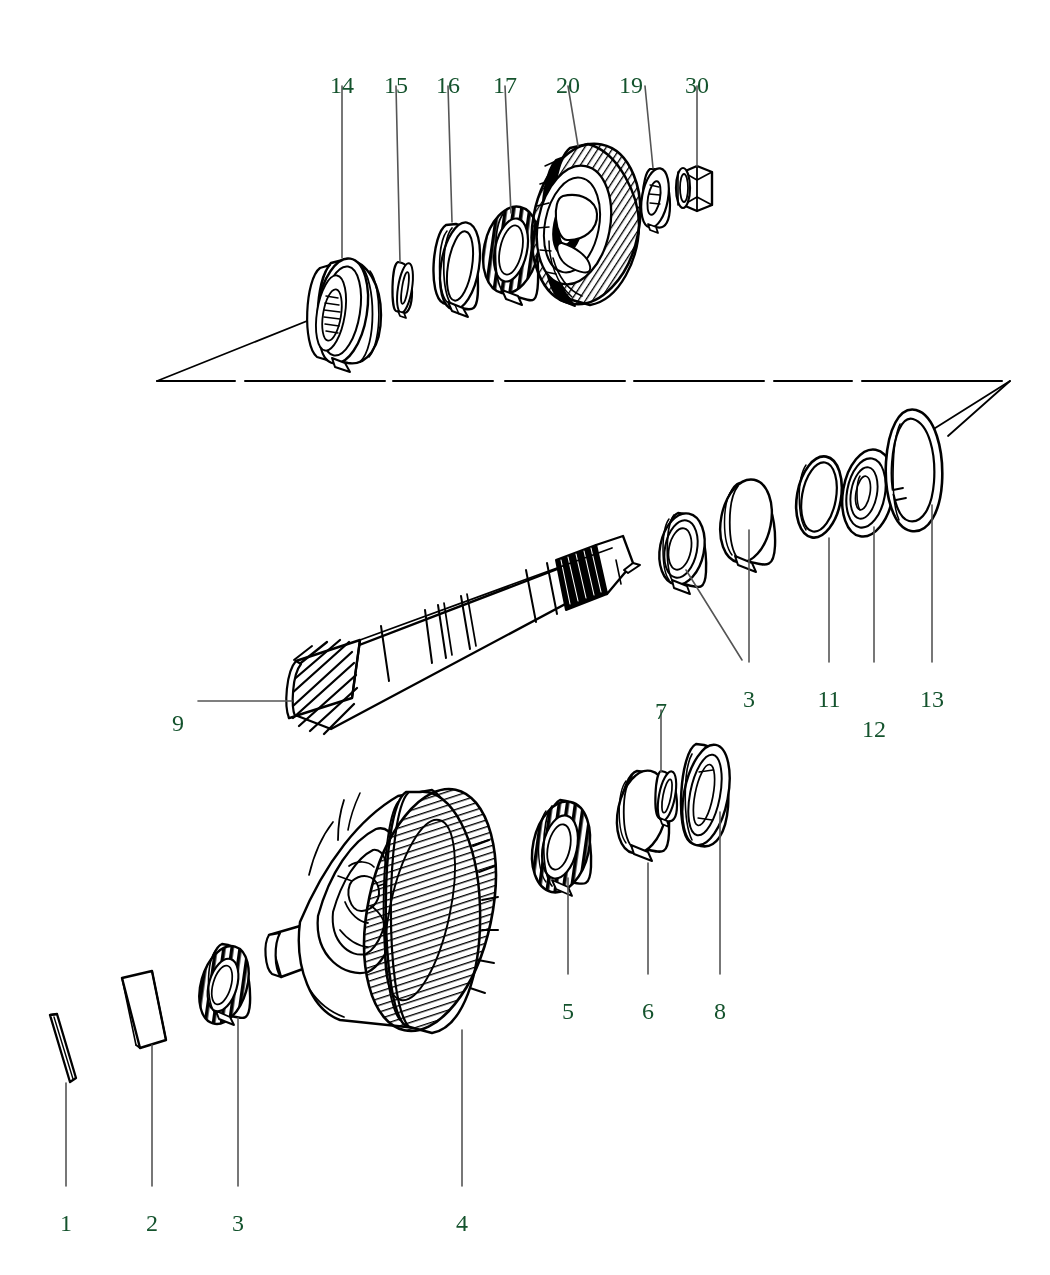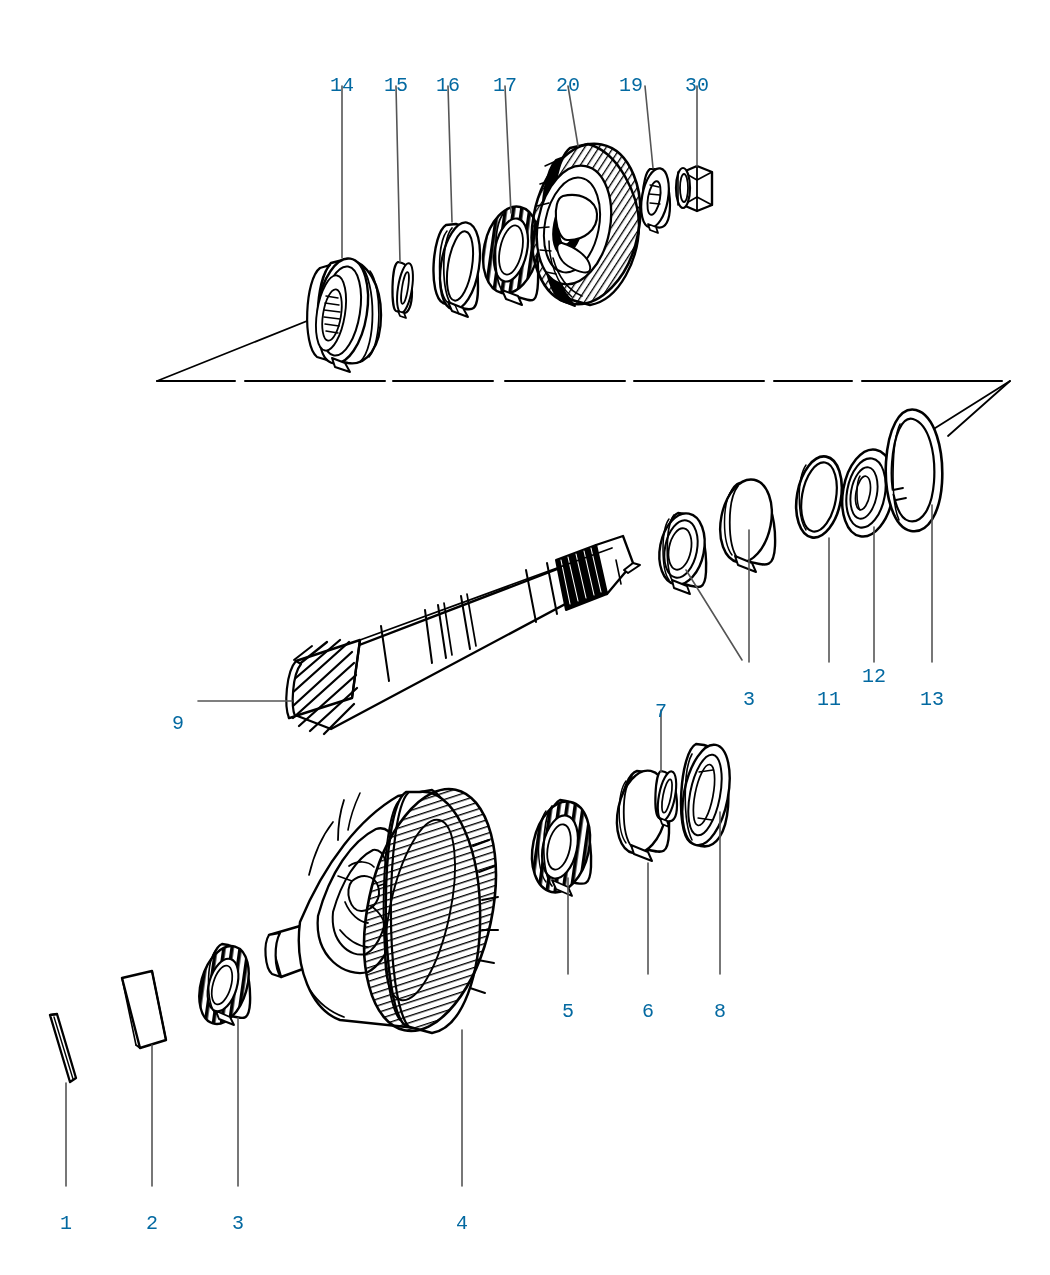--- a/index.html
+++ b/index.html
@@ -8,24 +8,24 @@
     width:1050px;height:1275px;
     font-family:"Liberation Sans", sans-serif;
     color:#000;
     overflow:hidden;
     position:relative;
   }
   #diagram-root{position:relative;width:1050px;height:1275px;background:#fff;}
   svg#parts-svg{position:absolute;left:0;top:0;width:1050px;height:1275px;display:block;}
   .callout-label{
     position:absolute;
-    font-family:Liberation Mono, monospace;
-    font-size:20px;
+    font-family:Liberation Serif, serif;
+    font-size:24px;
     line-height:27px;
-    color:#0369a1;
+    color:#14532d;
     letter-spacing:0px;
     white-space:nowrap;
     transform:translateX(-50%);
     user-select:none;
   }
 </style>
 </head>
 <body>
 
 <div id="diagram-root">
@@ -434,21 +434,21 @@
       <div class="callout-label" style="left: 152px; top: 1210px;">2</div>
       <div class="callout-label" style="left: 238px; top: 1210px;">3</div>
       <div class="callout-label" style="left: 462px; top: 1210px;">4</div>
       <div class="callout-label" style="left: 568px; top: 998px;">5</div>
       <div class="callout-label" style="left: 648px; top: 998px;">6</div>
       <div class="callout-label" style="left: 661px; top: 698px;">7</div>
       <div class="callout-label" style="left: 720px; top: 998px;">8</div>
       <div class="callout-label" style="left: 178px; top: 710px;">9</div>
       <div class="callout-label" style="left: 749px; top: 686px;">3</div>
       <div class="callout-label" style="left: 829px; top: 686px;">11</div>
-      <div class="callout-label" style="left: 874px; top: 663px;">12</div>
+      <div class="callout-label" style="left: 874px; top: 716px;">12</div>
       <div class="callout-label" style="left: 932px; top: 686px;">13</div>
       <div class="callout-label" style="left: 342px; top: 72px;">14</div>
       <div class="callout-label" style="left: 396px; top: 72px;">15</div>
       <div class="callout-label" style="left: 448px; top: 72px;">16</div>
       <div class="callout-label" style="left: 505px; top: 72px;">17</div>
       <div class="callout-label" style="left: 568px; top: 72px;">20</div>
       <div class="callout-label" style="left: 631px; top: 72px;">19</div>
       <div class="callout-label" style="left: 697px; top: 72px;">30</div>
     </div>
 

